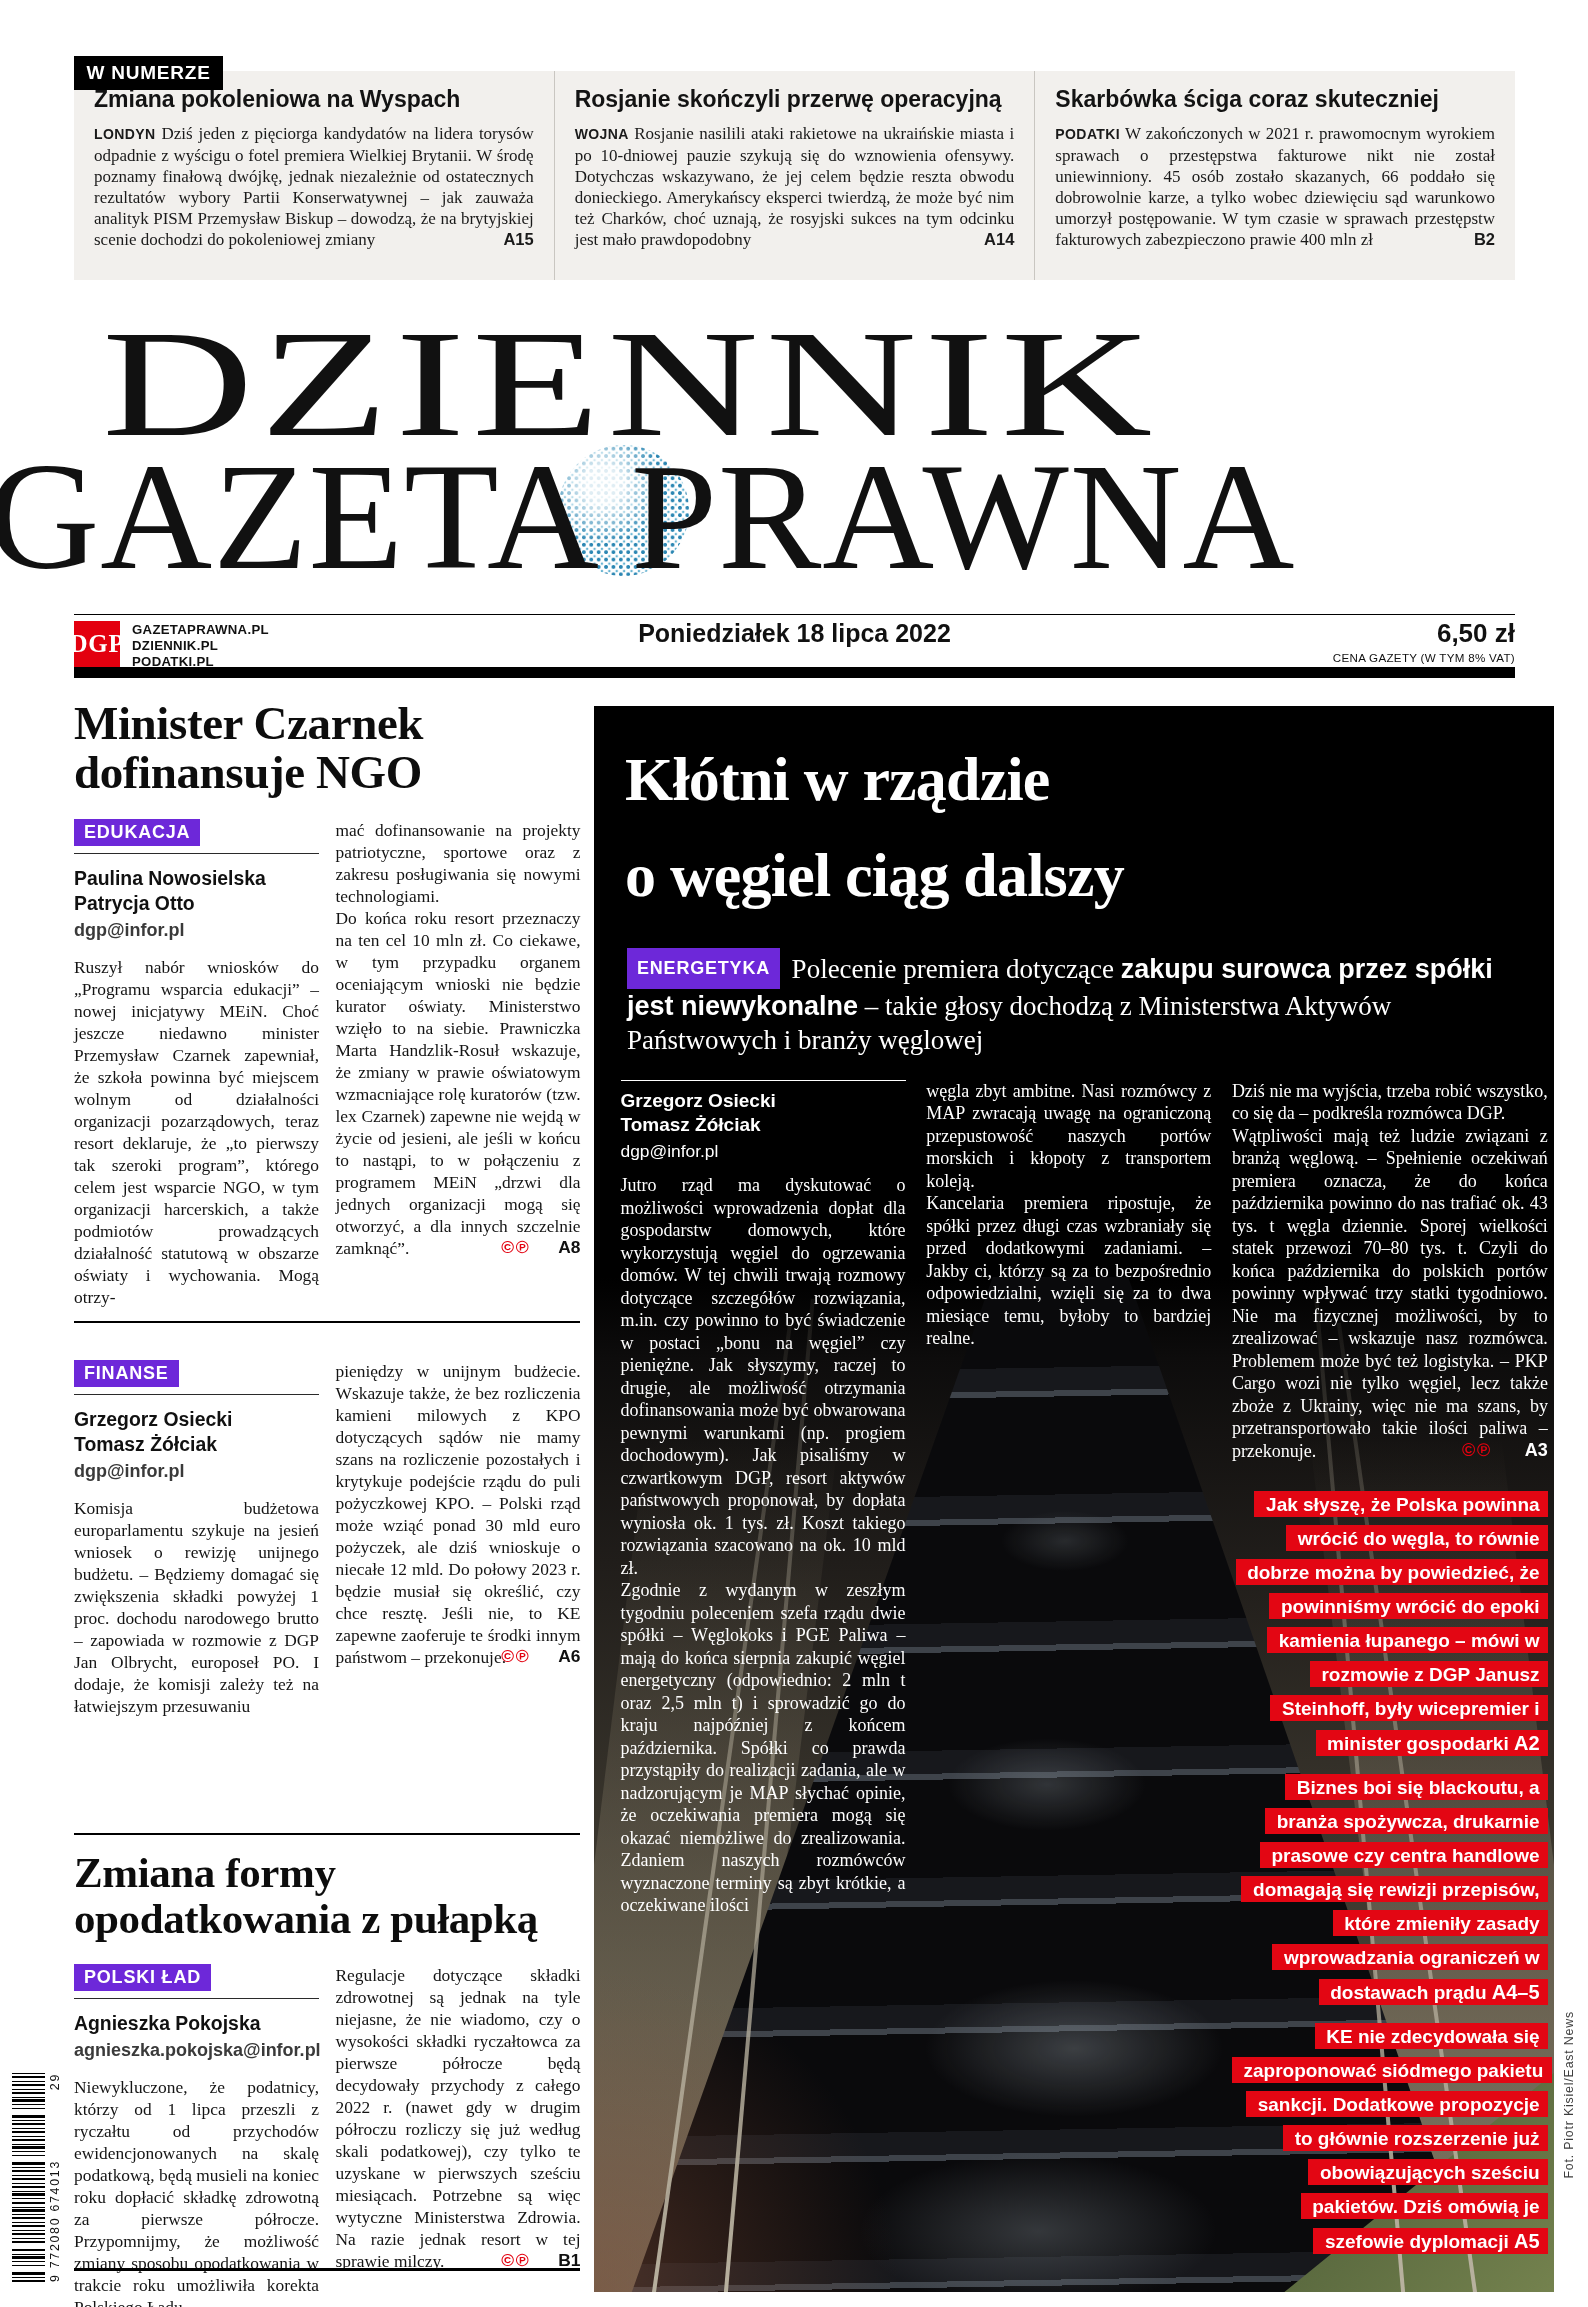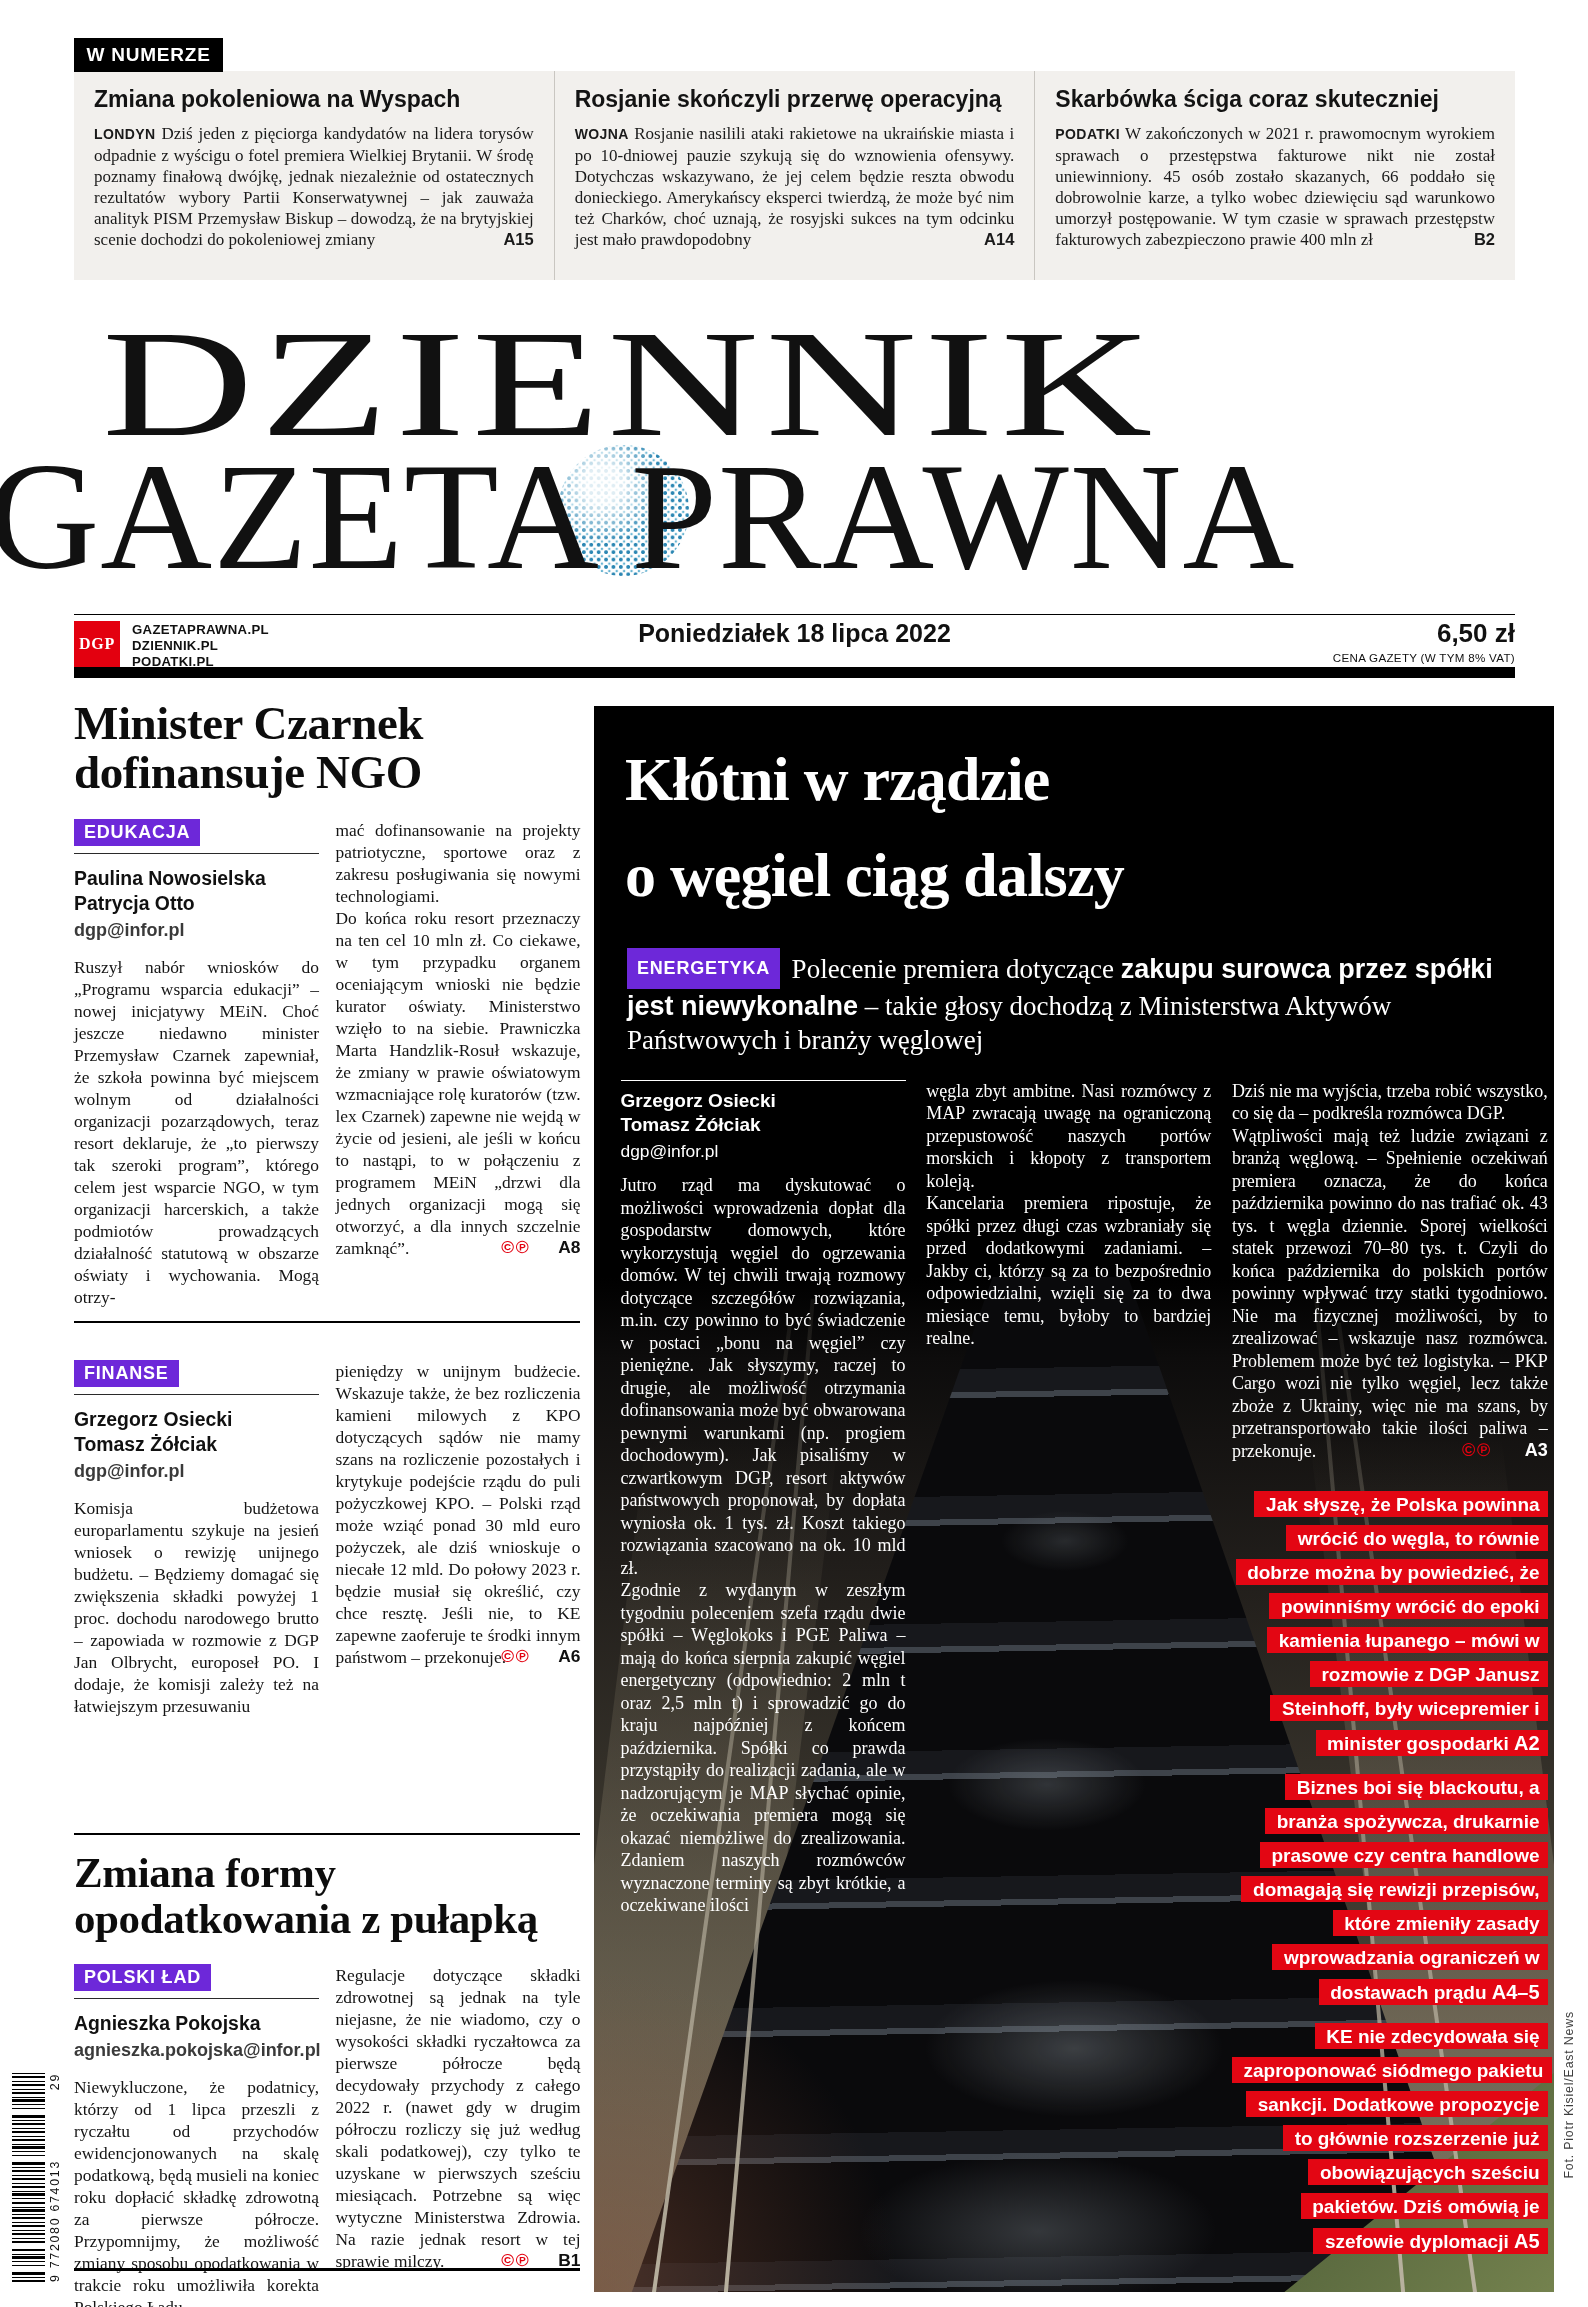--- a/index.html
+++ b/index.html
@@ -1,20 +1,20 @@
 <!DOCTYPE html>
 <html style="font-size:13.2px"><head>
 <meta charset="utf-8">
 <style>
   html,body{margin:0;padding:0;}
   body{width:1589px;height:2307px;position:relative;background:#fff;color:#111;
        font-family:"Liberation Sans",sans-serif;overflow:hidden;}
 
   
-  #wnumerze-badge{position:absolute;left:74px;top:38px;background:#000;color:#fff;
+  #wnumerze-badge{position:absolute;left:74px;top:56px;background:#000;color:#fff;
     font-weight:bold;font-size:19px;padding:5.8px 12.4px;letter-spacing:0.8px;z-index:3;}
   #teasers{position:absolute;left:74px;top:71px;width:1441px;height:209px;
     background:#f2f0ed;display:flex;}
   .teaser{flex:1;padding:15px 20px 24px 20px;overflow:hidden;}
   .teaser + .teaser{border-left:0.8px solid #c9c6c1;}
   .teaser h2{margin:0 0 10px 0;font-size:23px;line-height:27px;font-weight:bold;color:#131313;}
   .tbody{margin:0;font-family:"Liberation Serif",serif;font-size:17px;line-height:21px;
     text-align:justify;color:#1a1a1a;}
   .kick{font-family:"Liberation Sans",sans-serif;font-weight:bold;font-size:14px;letter-spacing:0.4px;}
   .tref{float:right;font-family:"Liberation Sans",sans-serif;font-weight:bold;font-size:16.5px;padding-left:10px;}
@@ -31,21 +31,21 @@
       radial-gradient(circle at 34% 30%, rgba(255,255,255,.85) 0 14%, rgba(255,255,255,0) 48%),
       radial-gradient(#2c87b3 1.9px, rgba(44,135,179,0) 2px),
       radial-gradient(#67b4d2 1.3px, rgba(103,180,210,0) 1.5px);
     background-size:100% 100%, 7.4px 7.4px, 7.4px 7.4px;background-position:0 0,0 0,3.3px 4.1px;}
   .tagline{margin-top:10px;font-family:"Liberation Serif",serif;font-size:24px;
     letter-spacing:11.6px;white-space:nowrap;color:#0d0d0d;}
 
   
   #dateline{position:absolute;left:74px;top:614px;width:1441px;height:51px;border-top:1.7px solid #000;}
   .dgp-logo{position:absolute;left:0;top:5.8px;width:46px;height:46px;background:#e3000f;color:#fff;
-    font-family:"Liberation Serif",serif;font-weight:bold;font-size:16px;display:flex;
+    font-family:"Liberation Serif",serif;font-weight:bold;font-size:25px;display:flex;
     align-items:center;justify-content:center;letter-spacing:0.8px;}
   .sites{position:absolute;left:58px;top:7.4px;font-weight:bold;font-size:13.2px;line-height:15.7px;letter-spacing:0.3px;}
   .date-center{position:absolute;left:0;right:0;top:4.1px;text-align:center;font-weight:bold;font-size:25px;}
   .issue{position:absolute;left:0;right:0;top:36px;text-align:center;font-size:12.4px;color:#222;letter-spacing:0.8px;}
   .price{position:absolute;right:0;top:2.5px;font-weight:bold;font-size:26px;}
   .price-note{position:absolute;right:0;top:36px;font-size:11.6px;letter-spacing:0.3px;}
   #thickrule{position:absolute;left:74px;top:667px;width:1441px;height:10.8px;background:#000;}
 
   
   #left-col{position:absolute;left:74px;top:699px;width:506px;height:1580px;}

